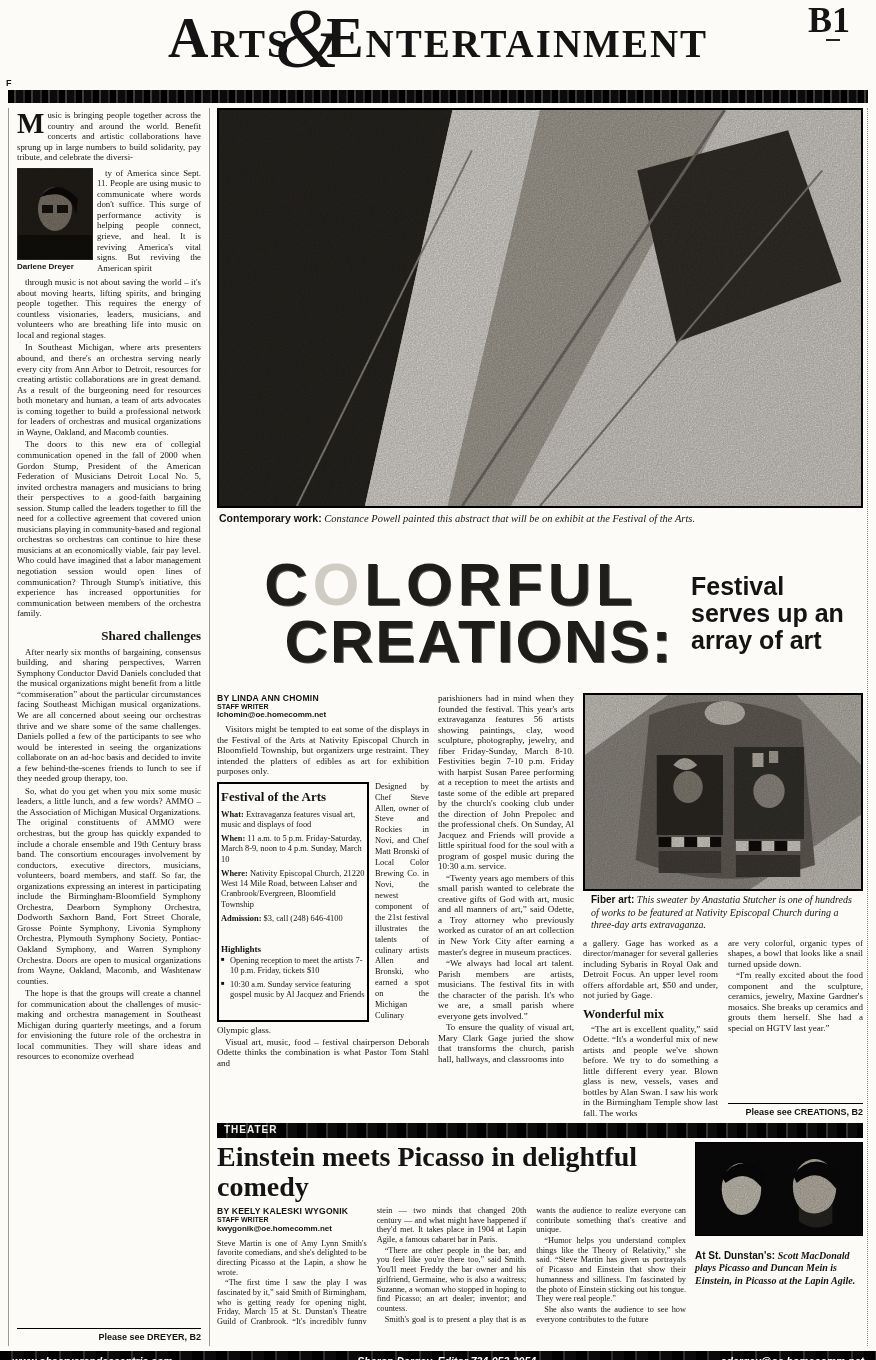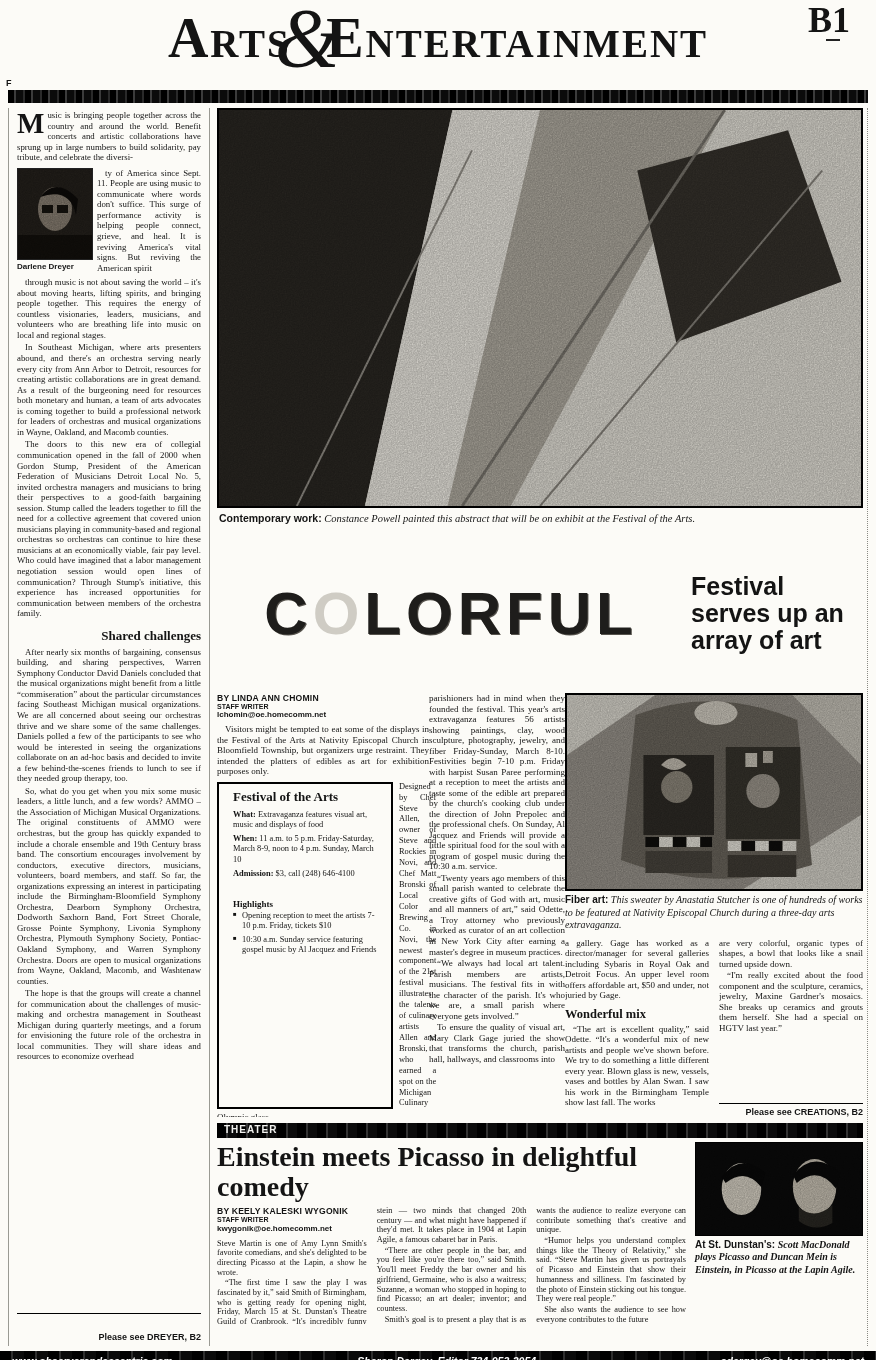--- a/index.html
+++ b/index.html
@@ -27,21 +27,21 @@
   .left-rail p{font-size:8.8px;line-height:1.2;text-align:justify;margin:0 0 2px;text-indent:8px;}
   .left-rail p.lead{text-indent:0;}
   .dropcap{float:left;font-size:29px;line-height:.78;font-weight:bold;padding:2px 3px 0 0;}
   .mugrow{display:flex;gap:6px;margin:3px 0 2px;}
   .mugblock{width:74px;flex:0 0 74px;}
   .mug-photo{width:74px;height:90px;border:1px solid #222;}
   .mug-photo svg{display:block;width:100%;height:100%;}
   .mug-caption{font-family:"Liberation Sans",sans-serif;font-weight:bold;font-size:8px;line-height:1.2;margin-top:2px;}
   .beside{flex:1;}
   .lr-subhead{font-size:13px;font-weight:bold;margin:7px 0 3px;text-align:right;}
-  .jump{margin-top:auto;border-top:1px solid #000;padding-top:18px;text-align:right;
+  .jump{margin-top:auto;border-top:1px solid #000;padding-top:3px;text-align:right;
         font-size:9px;font-weight:bold;font-family:"Liberation Sans",sans-serif;}
 
   
   .main-col{flex:1;display:flex;flex-direction:column;border-right:1px dotted #8a8a84;padding-right:4px;overflow:hidden;}
   .top-photo{border:2px solid #000;height:396px;flex:0 0 396px;}
   .top-photo svg{display:block;width:100%;height:100%;}
   .photo-caption{font-size:10.5px;margin:4px 2px 8px;line-height:1.25;}
   .cap-lead{font-family:"Liberation Sans",sans-serif;font-weight:bold;font-style:normal;}
   .cap-text{font-style:italic;}
 
@@ -50,41 +50,41 @@
   .fh-left{flex:1;font-family:"Liberation Sans",sans-serif;font-weight:bold;color:#1e1d1b;}
   .fh-line1{font-size:60px;line-height:.95;letter-spacing:5px;text-align:center;
             text-shadow:1px 1px 0 #55524c;}
   .fh-ghost{color:#cfccc4;text-shadow:none;}
   .fh-line2{font-size:60px;line-height:.95;letter-spacing:2px;text-align:center;margin-left:56px;
             text-shadow:1px 1px 0 #55524c;}
   .fh-deck{width:168px;flex:0 0 168px;font-family:"Liberation Sans",sans-serif;font-weight:bold;
            font-size:25px;line-height:1.08;}
 
   
-  .feature-body{display:flex;gap:0;height:424px;flex:0 0 424px;overflow:hidden;}
+  .feature-body{display:flex;gap:9px;height:424px;flex:0 0 424px;overflow:hidden;}
   .fp{font-size:9px;line-height:1.17;text-align:justify;margin:0 0 1px;text-indent:8px;}
   .byline{margin:0 0 5px;}
   .by-name{display:block;font-family:"Liberation Sans",sans-serif;font-weight:bold;font-size:8.6px;letter-spacing:.2px;}
   .by-role{display:block;font-family:"Liberation Sans",sans-serif;font-weight:bold;font-size:7px;}
   .by-mail{display:block;font-family:"Liberation Sans",sans-serif;font-weight:bold;font-size:8px;}
   .fcol1{width:212px;flex:0 0 212px;}
   .box-row{display:flex;gap:6px;margin-top:5px;}
-  .info-box{width:144px;flex:0 0 144px;border:2px solid #000;padding:5px 14px;background:#fcfbf7;}
+  .info-box{width:144px;flex:0 0 144px;border:2px solid #000;padding:5px 2px;background:#fcfbf7;}
   .info-title{font-size:13px;font-weight:bold;margin:0 0 5px;}
   .info-item{font-size:8.4px;line-height:1.22;margin:0 0 4px;}
   .info-label{font-weight:bold;}
   .info-high{font-size:9px;font-weight:bold;margin:20px 0 2px;}
   .hl{font-size:8.4px;line-height:1.22;margin:0 0 3px;padding-left:9px;position:relative;}
   .hl:before{content:"■";position:absolute;left:0;top:0;font-size:6px;}
   .narrow{flex:1;font-size:8.4px;line-height:1.3;text-align:justify;}
   .fcol2{width:136px;flex:0 0 136px;}
   .fcol3{flex:1;display:flex;flex-direction:column;overflow:hidden;}
   .fiber-photo{border:2px solid #000;height:194px;flex:0 0 194px;}
   .fiber-photo svg{display:block;width:100%;height:100%;}
-  .fiber-cap{font-size:10px;line-height:1.25;margin:3px 0 6px;}
+  .fiber-cap{font-size:10px;line-height:1.25;margin:3px 8px 6px;}
   .sub-cols{display:flex;gap:10px;flex:1;overflow:hidden;}
   .scol{flex:1;display:flex;flex-direction:column;overflow:hidden;}
   .wmix{font-size:12.5px;font-weight:bold;margin:5px 0 2px;}
   .jump2{margin-top:auto;border-top:1px solid #000;padding-top:3px;text-align:right;
          font-size:9px;font-weight:bold;font-family:"Liberation Sans",sans-serif;}
 
   
   .theater{margin-top:6px;}
   .theater-bar{height:15px;background:#121212;color:#f2f2ef;font-family:"Liberation Sans",sans-serif;
      font-weight:bold;font-size:10px;letter-spacing:1px;padding:1px 7px;box-sizing:border-box;
@@ -92,21 +92,21 @@
   .theater-body{display:flex;gap:9px;margin-top:4px;height:182px;overflow:hidden;}
   .tmain{flex:1;overflow:hidden;}
   .t-headline{font-size:28px;font-weight:bold;margin:0 0 5px;line-height:1.05;}
   .t-cols{display:flex;gap:10px;overflow:hidden;}
   .tcol{flex:1;font-size:8.3px;line-height:1.17;text-align:justify;display:flex;flex-direction:column;}
   .tcol p{margin:0 0 1px;text-indent:8px;}
   .tcol p.np{text-indent:0;}
   .t-photo-wrap{width:168px;flex:0 0 168px;}
   .t-photo{height:92px;border:1px solid #000;}
   .t-photo svg{display:block;width:100%;height:100%;}
-  .t-cap{font-size:10px;line-height:1.22;margin-top:3px;font-weight:bold;}
+  .t-cap{font-size:10px;line-height:1.22;margin-top:14px;font-weight:bold;}
   .t-cap .cap-text{font-weight:bold;}
 
   
   .footer{height:19px;margin-top:5px;background:#0e0e0e;color:#fff;display:flex;align-items:center;
           justify-content:space-between;padding:0 12px;font-family:"Liberation Sans",sans-serif;
           font-weight:bold;font-style:italic;font-size:10.5px;
           background-image:repeating-linear-gradient(90deg,#000 0 11px,#2e2e2e 11px 13px,#0a0a0a 13px 24px);}
 </style>
 </head>
 <body>
@@ -182,38 +182,40 @@
         </svg>
       </div>
       <div class="photo-caption">
         <span class="cap-lead">Contemporary work:</span>
         <span class="cap-text">Constance Powell painted this abstract that will be on exhibit at the Festival of the Arts.</span>
       </div>
 
       <div class="feature-head">
         <div class="fh-left">
           <div class="fh-line1"><span>C</span><span class="fh-ghost">O</span><span>LORFUL</span></div>
+          <div class="fh-line2">CREATIONS:</div>
         </div>
         <div class="fh-deck">Festival serves up an array of art</div>
       </div>
 
       <div class="feature-body">
 
         <div class="fcol1">
           <div class="byline">
             <span class="by-name">BY LINDA ANN CHOMIN</span>
             <span class="by-role">STAFF WRITER</span>
             <span class="by-mail">lchomin@oe.homecomm.net</span>
           </div>
           <p class="fp">Visitors might be tempted to eat some of the displays in the Festival of the Arts at Nativity Episcopal Church in Bloomfield Township, but organizers urge restraint. They intended the platters of edibles as art for exhibition purposes only.</p>
           <div class="box-row">
             <div class="info-box">
               <div class="info-title">Festival of the Arts</div>
               <div class="info-item"><span class="info-label">What:</span> <span>Extravaganza features visual art, music and displays of food</span></div>
               <div class="info-item"><span class="info-label">When:</span> <span>11 a.m. to 5 p.m. Friday-Saturday, March 8-9, noon to 4 p.m. Sunday, March 10</span></div>
+              <div class="info-item"><span class="info-label">Where:</span> <span>Nativity Episcopal Church, 21220 West 14 Mile Road, between Lahser and Cranbrook/Evergreen, Bloomfield Township</span></div>
               <div class="info-item"><span class="info-label">Admission:</span> <span>$3, call (248) 646-4100</span></div>
               <div class="info-high">Highlights</div>
               <div class="hl">Opening reception to meet the artists 7-10 p.m. Friday, tickets $10</div>
               <div class="hl">10:30 a.m. Sunday service featuring gospel music by Al Jacquez and Friends</div>
             </div>
             <div class="narrow">Designed by Chef Steve Allen, owner of Steve and Rockies in Novi, and Chef Matt Bronski of Local Color Brewing Co. in Novi, the newest component of the 21st festival illustrates the talents of culinary artists Allen and Bronski, who earned a spot on the Michigan Culinary</div>
           </div>
           <p class="fp" style="text-indent:0;margin-top:3px;">Olympic glass.</p>
           <p class="fp">Visual art, music, food – festival chairperson Deborah Odette thinks the combination is what Pastor Tom Stahl and</p>
         </div>

